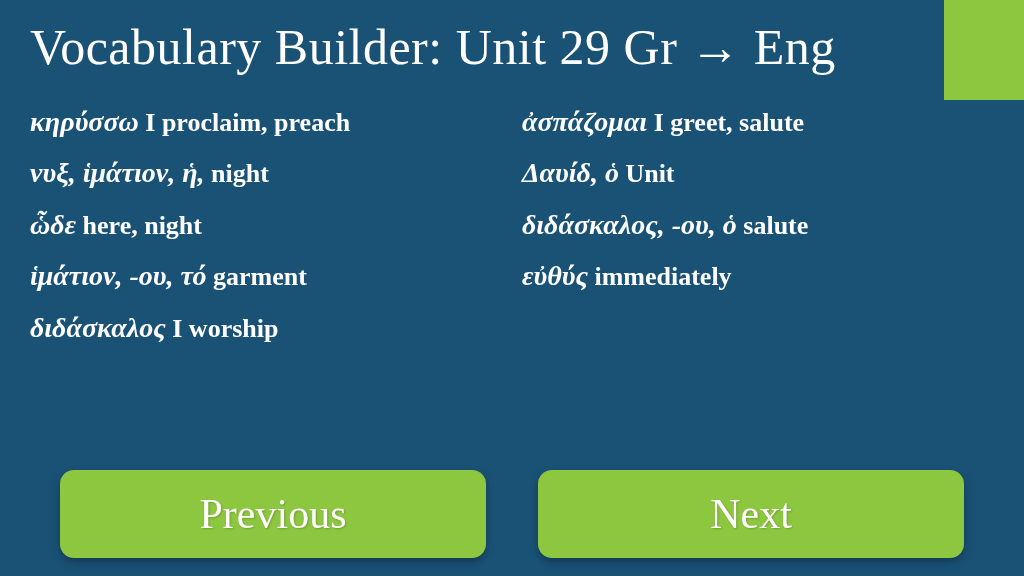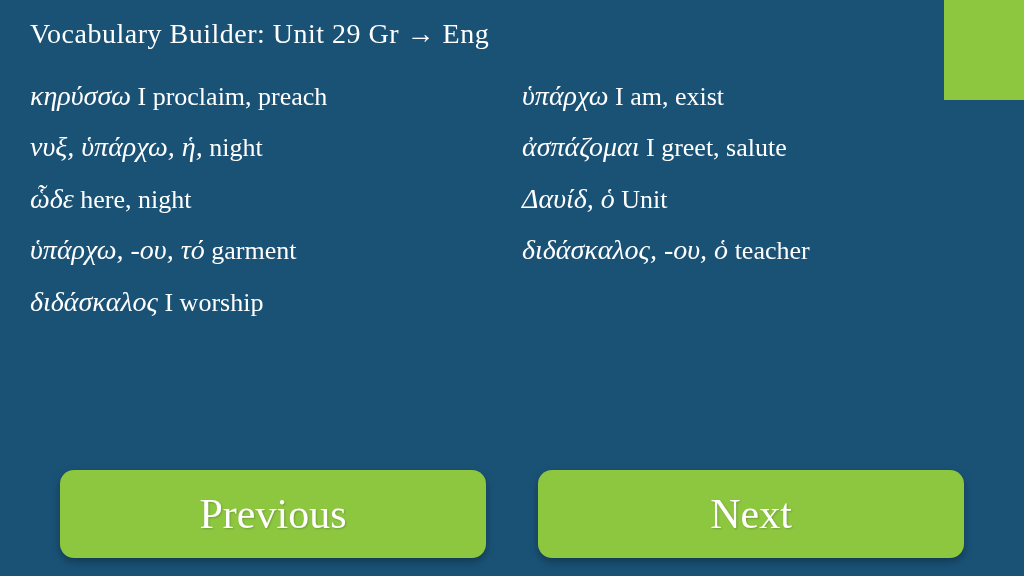--- a/index.html
+++ b/index.html
@@ -18,32 +18,33 @@
       position: absolute;
       top: 0;
       right: 0;
       width: 80px;
       height: 100px;
       background: #8dc63f;
     }
 
     .title-bar {
       padding: 18px 14px 10px 30px;
-      font-size: 28px;
+      font-size: 50px;
       font-weight: normal;
       color: white;
       letter-spacing: 0.5px;
     }
 
     .vocab-grid {
       display: grid;
       grid-template-columns: 1fr 1fr;
       padding: 10px 30px 0 30px;
       gap: 0px 20px;
       flex: 1;
+      font-weight: bold;
     }
 
     .vocab-row {
       padding: 6px 0;
       font-size: 26px;
       line-height: 1.4;
     }
 
     .greek-word {
       font-style: italic;
@@ -85,45 +86,45 @@
   <span>Vocabulary Builder:  Unit 29    Gr </span><span>→</span><span> Eng</span>
 </div>
 
 <div class="vocab-grid">
 
   <div>
     <div class="vocab-row">
       <span class="greek-word">κηρύσσω</span><span>  I proclaim, preach</span>
     </div>
     <div class="vocab-row">
-      <span class="greek-word">νυξ,  ὑπάρχω, ἡ,</span><span> night</span>
+      <span class="greek-word">νυξ,  ἱμάτιον, ἡ,</span><span> night</span>
     </div>
     <div class="vocab-row">
       <span class="greek-word">ὧδε</span><span>  here, night</span>
     </div>
     <div class="vocab-row">
-      <span class="greek-word">ὑπάρχω, -ου, τό</span><span>  garment</span>
+      <span class="greek-word">ἱμάτιον, -ου, τό</span><span>  garment</span>
     </div>
     <div class="vocab-row">
       <span class="greek-word">διδάσκαλος</span><span>   I worship</span>
     </div>
   </div>
 
   <div>
     <div class="vocab-row">
-      <span class="greek-word">ὑπάρχω</span><span>  I am, exist</span>
-    </div>
-    <div class="vocab-row">
       <span class="greek-word">ἀσπάζομαι</span><span>  I greet, salute</span>
     </div>
     <div class="vocab-row">
       <span class="greek-word">Δαυίδ, ὁ</span><span>  Unit</span>
     </div>
     <div class="vocab-row">
-      <span class="greek-word">διδάσκαλος,  -ου,  ὁ</span><span>  teacher</span>
+      <span class="greek-word">διδάσκαλος,  -ου,  ὁ</span><span>  salute</span>
+    </div>
+    <div class="vocab-row">
+      <span class="greek-word">εὐθύς</span><span>   immediately</span>
     </div>
   </div>
 </div>
 
 <div class="button-row">
   <button class="nav-button">Previous</button>
   <button class="nav-button">Next</button>
 </div>
 
 </body></html>

